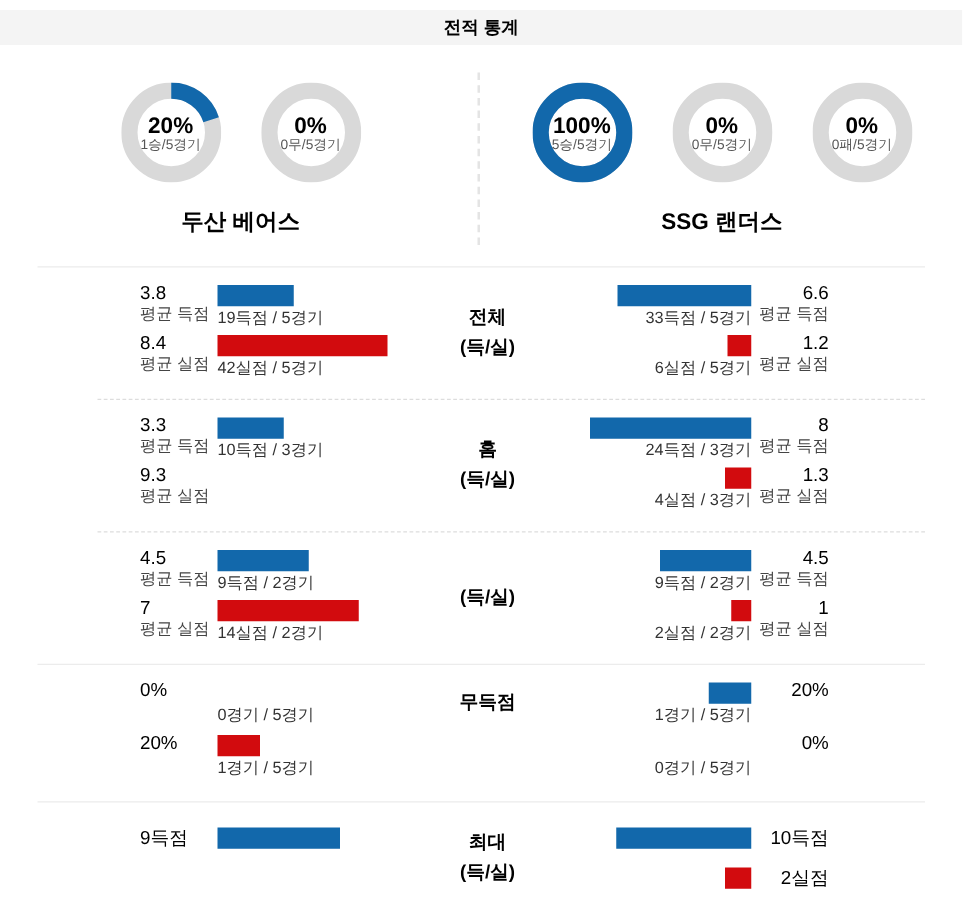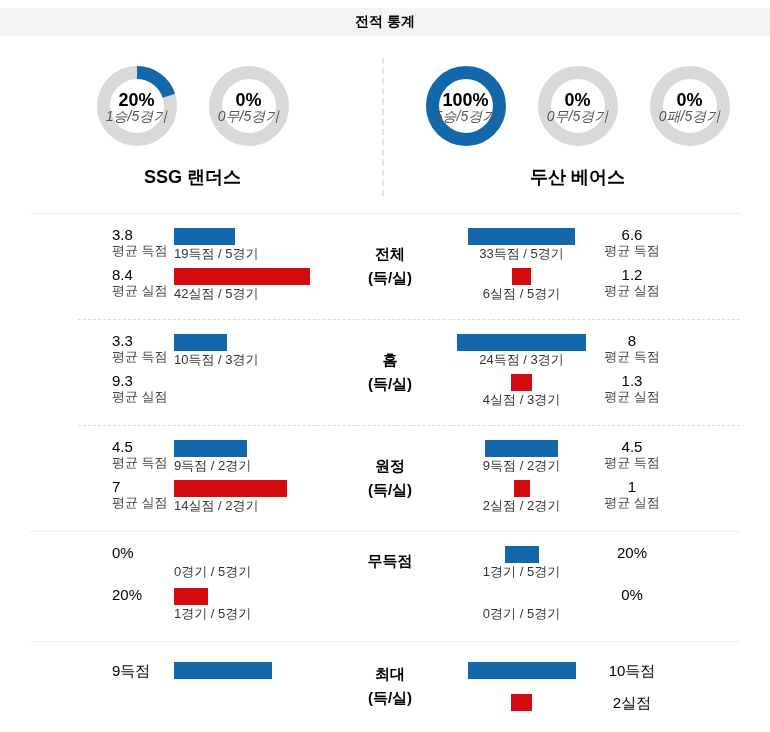--- a/index.html
+++ b/index.html
@@ -9,44 +9,44 @@
   .header{margin-top:8px;height:28px;background:#f4f4f4;display:flex;align-items:center;
           justify-content:center;font-size:14px;font-weight:bold;}
   
   .top-area{position:relative;}
   .donut-row{display:flex;padding-top:30px;}
   .half-donuts{width:385px;display:flex;justify-content:center;gap:32px;}
   .donut{position:relative;width:80px;height:80px;}
   .donut-text{position:absolute;inset:0;display:flex;flex-direction:column;align-items:center;
               justify-content:center;}
   .donut-pct{font-size:18px;font-weight:bold;line-height:20px;}
-  .donut-cap{font-size:14px;color:#555;line-height:13px;white-space:nowrap;font-style:italic;}
+  .donut-cap{font-size:11px;color:#555;line-height:13px;white-space:nowrap;}
   .team-row{display:flex;margin-top:20px;}
   .team-name{width:385px;text-align:center;font-size:18px;font-weight:bold;line-height:22px;}
   .divider-v{position:absolute;left:382px;top:22px;height:138px;border-left:2px dashed #e4e4e4;}
   
   .stats{margin-top:25px;}
   .sep{height:1px;background:#ececec;margin:0 30px;}
   .sep.dashed{height:0;background:none;border-top:1px dashed #ddd;margin:0 30px 0 78px;}
   .section{display:flex;padding:12px 0 13px;}
   .half.left{width:338px;display:flex;flex-direction:column;}
   .half.right{flex:1;display:flex;flex-direction:column;}
   .center{width:104px;text-align:center;font-weight:bold;font-size:15px;}
   .center.stacked{display:flex;flex-direction:column;justify-content:center;line-height:24px;}
   .center .row-label{height:42px;box-sizing:border-box;padding-top:8px;}
   .stat-row{height:40px;display:flex;}
   .sec-shutout .stat-row{height:42px;}
   .stat-row.max{height:32px;align-items:center;}
   .half.left .info{margin-left:112px;width:62px;flex:none;}
-  .half.right .info{width:62px;margin-right:107px;flex:none;text-align:center;}
+  .half.right .info{width:62px;margin-right:107px;flex:none;text-align:right;}
   .info .num{font-size:15px;font-weight:normal;line-height:17px;white-space:nowrap;}
   .info .cap{font-size:13px;color:#444;line-height:16px;white-space:nowrap;}
   .barwrap{flex:1;display:flex;flex-direction:column;}
   .half.left .barwrap{align-items:flex-start;}
-  .half.right .barwrap{align-items:center;}
+  .half.right .barwrap{align-items:flex-end;}
   .bar{height:17px;margin-top:2px;}
   .stat-row.max .bar{margin-top:0;}
   .barcap{font-size:13px;color:#333;line-height:17px;white-space:nowrap;}
 </style>
 </head>
 <body>
 
 <div class="page">
   <div class="header">
     <span>전적 통계</span>
@@ -85,22 +85,22 @@
             </div></div>
           <div class="donut"><svg width="80" height="80" viewBox="0 0 80 80">
               <circle cx="40" cy="40" r="33.5" fill="none" stroke="#d9d9d9" stroke-width="13"></circle>
             </svg><div class="donut-text">
               <div class="donut-pct">0%</div>
               <div class="donut-cap">0패/5경기</div>
             </div></div>
         </div>
     </div>
     <div class="team-row">
+      <div class="team-name">두산 베어스</div>
       <div class="team-name">SSG 랜더스</div>
-      <div class="team-name">두산 베어스</div>
     </div>
     <div class="divider-v"></div>
   </div>
 
   <div class="stats">
       <div class="sep"></div>
       <div class="section sec-overall">
         <div class="half left">
           <div class="stat-row">
             <div class="info">
@@ -215,21 +215,20 @@
               <div class="num">7</div>
               <div class="cap">평균 실점</div>
             </div>
             <div class="barwrap">
               <div class="bar" style="width: 113px; background: rgb(210, 11, 14);"></div>
               <div class="barcap">14실점 / 2경기</div>
             </div>
           </div>
         </div>
         <div class="center stacked">
-          <div class="center-line">원정</div>
           <div class="center-line">(득/실)</div>
         </div>
         <div class="half right">
           <div class="stat-row">
             <div class="barwrap">
               <div class="bar" style="width: 73px; background: rgb(18, 104, 171);"></div>
               <div class="barcap">9득점 / 2경기</div>
             </div>
             <div class="info">
               <div class="num">4.5</div>

